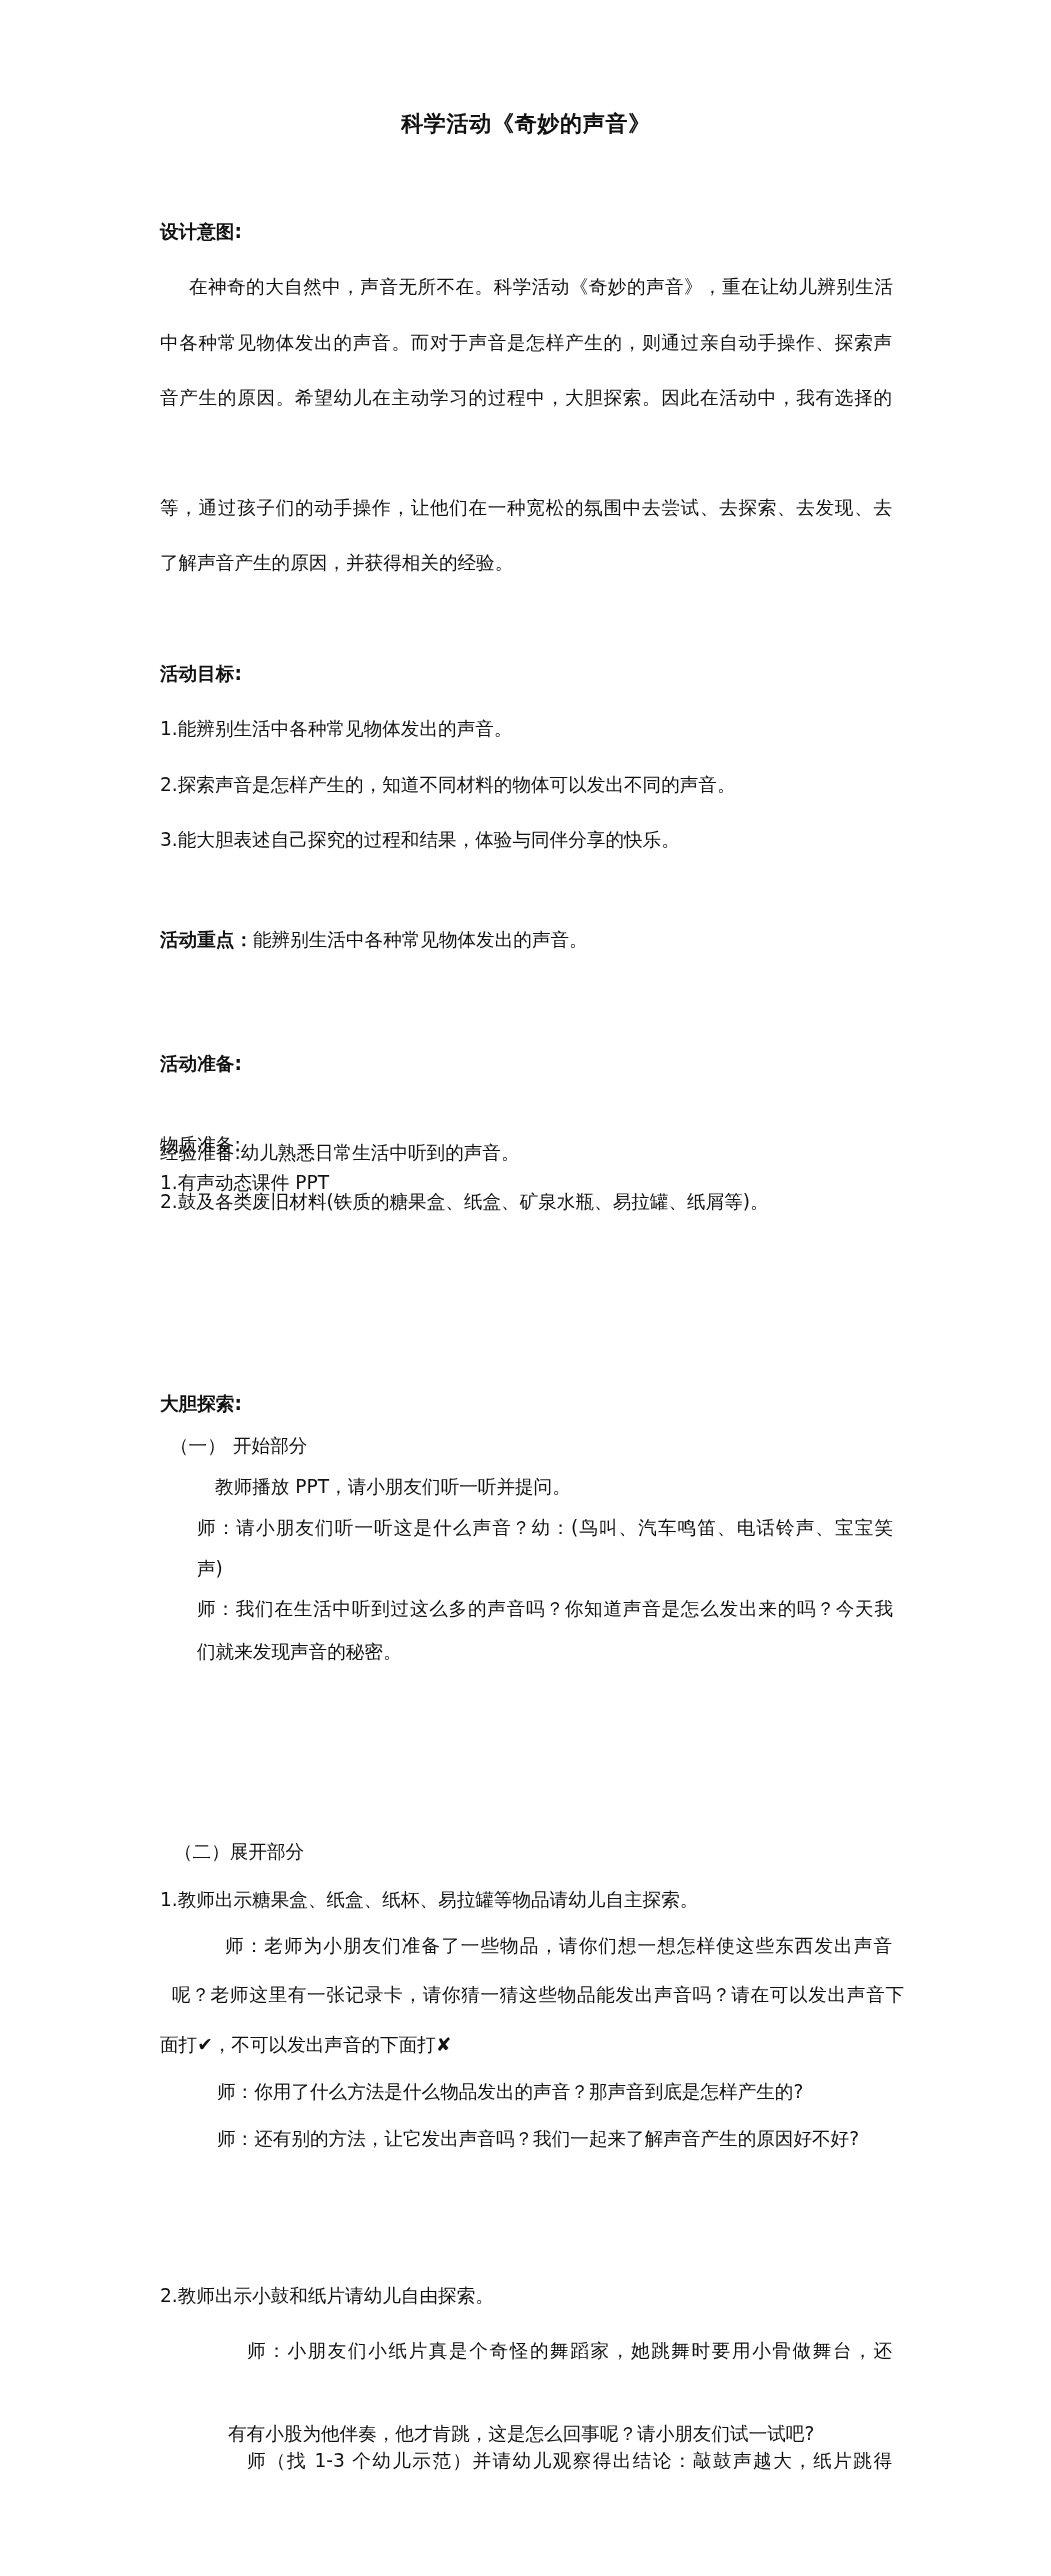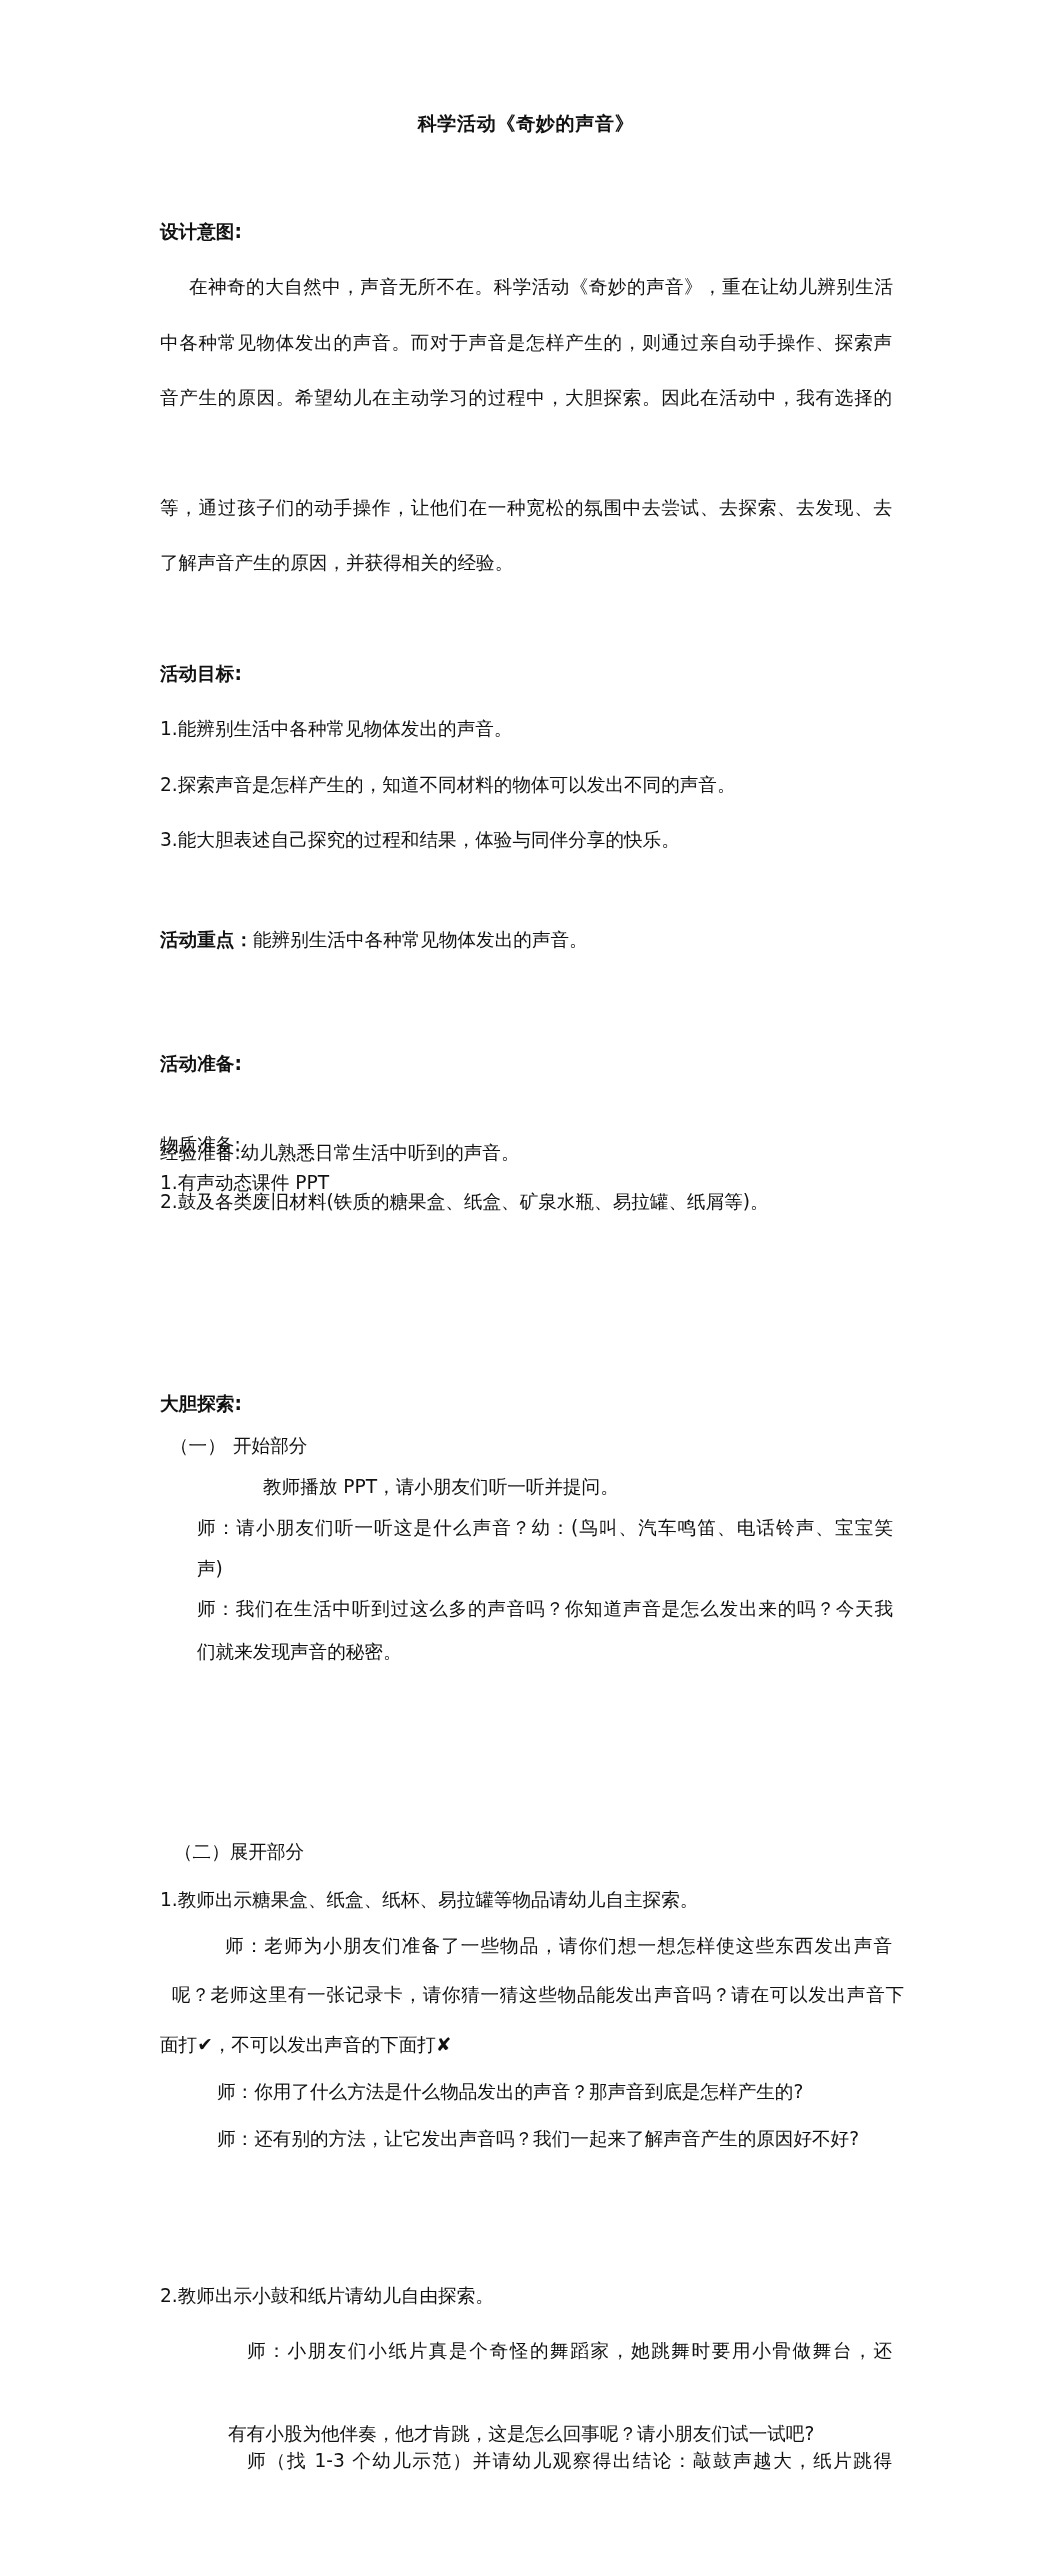--- a/index.html
+++ b/index.html
@@ -3,21 +3,21 @@
 <meta charset="utf-8">
 <style>
   html, body { margin: 0; padding: 0; background: #ffffff; }
   body { width: 1052px; height: 2576px; position: relative; overflow: hidden;
          font-family: "DejaVu Sans", "Liberation Sans", sans-serif; color: #111111; }
   .page { position: absolute; left: 0; top: 0; width: 1052px; height: 2576px; background: #ffffff; }
   .ln { position: absolute; font-size: 18.6px; line-height: 24px; white-space: nowrap; }
   .full { left: 160px; width: 732px; text-align: justify; text-align-last: justify; }
   .hd { font-weight: bold; }
   .title { position: absolute; left: 0; width: 1052px; top: 105px; text-align: center;
-           font-size: 19px; line-height: 37px; font-weight: bold; letter-spacing: 0.7px; }
+           font-size: 22px; line-height: 37px; font-weight: bold; letter-spacing: 0.7px; }
   .b { font-weight: bold; }
 </style>
 </head>
 <body>
 
 <div class="page">
 
   <div class="title">科学活动《奇妙的声音》</div>
 
   <div class="ln hd" style="left:160px; top:220px;">设计意图:</div>
@@ -38,21 +38,21 @@
 
   <div class="ln hd" style="left:160px; top:1052px;">活动准备:</div>
   <div class="ln" style="left:160px; top:1093px;margin-top:48px;">经验准备:幼儿熟悉日常生活中听到的声音。</div>
   <div class="ln" style="left:160px; top:1133px;">物质准备:</div>
   <div class="ln" style="left:160px; top:1174px; line-height:18.6px;">1.有声动态课件 PPT</div>
   <div class="ln" style="left:160px; top:1193px; line-height:18.6px;">2.鼓及各类废旧材料(铁质的糖果盒、纸盒、矿泉水瓶、易拉罐、纸屑等)。</div>
 
   <div class="ln hd" style="left:160px; top:1392px;">大胆探索:</div>
   <div class="ln" style="left:170px; top:1434px;">（一）</div>
   <div class="ln" style="left:233px; top:1434px;">开始部分</div>
-  <div class="ln" style="left:215px; top:1475px;margin-left:48px;">教师播放 PPT，请小朋友们听一听并提问。</div>
+  <div class="ln" style="left:215px; top:1475px;">教师播放 PPT，请小朋友们听一听并提问。</div>
   <div class="ln" style="left:197px; width:696px; top:1516px; text-align:justify; text-align-last:justify;">师：请小朋友们听一听这是什么声音？幼：(鸟叫、汽车鸣笛、电话铃声、宝宝笑</div>
   <div class="ln" style="left:197px; top:1557px;">声)</div>
   <div class="ln" style="left:197px; width:696px; top:1597px; text-align:justify; text-align-last:justify;">师：我们在生活中听到过这么多的声音吗？你知道声音是怎么发出来的吗？今天我</div>
   <div class="ln" style="left:197px; top:1640px;">们就来发现声音的秘密。</div>
 
   <div class="ln" style="left:174px; top:1840px;">（二）展开部分</div>
   <div class="ln" style="left:160px; top:1888px;">1.教师出示糖果盒、纸盒、纸杯、易拉罐等物品请幼儿自主探索。</div>
   <div class="ln" style="left:225px; width:667px; top:1934px; text-align:justify; text-align-last:justify;">师：老师为小朋友们准备了一些物品，请你们想一想怎样使这些东西发出声音</div>
   <div class="ln full" style="top:1983px;padding-left:12px;">呢？老师这里有一张记录卡，请你猜一猜这些物品能发出声音吗？请在可以发出声音下</div>
   <div class="ln" style="left:160px; top:2033px;">面打✔，不可以发出声音的下面打✘</div>

